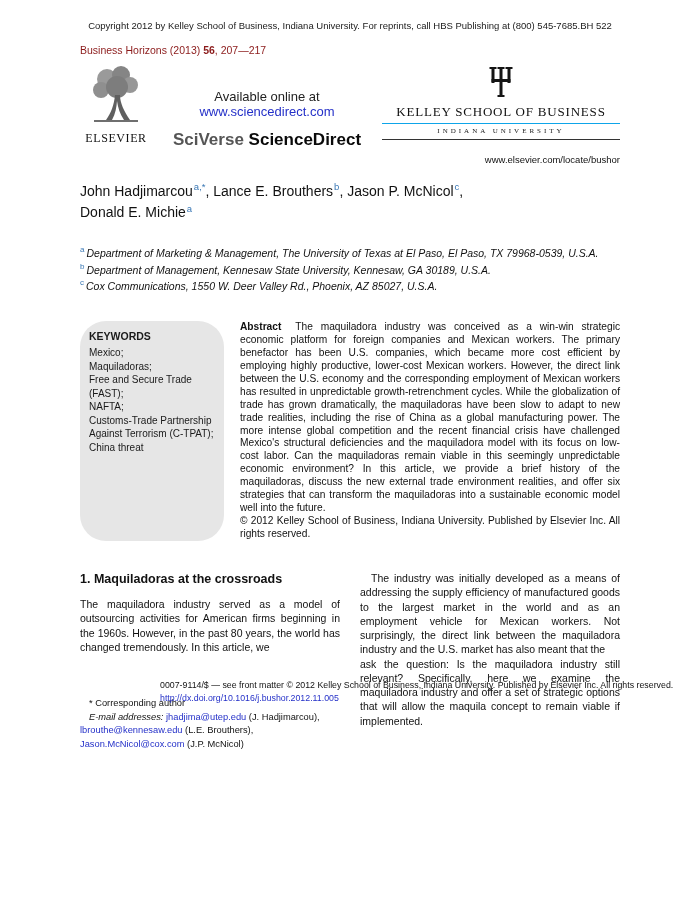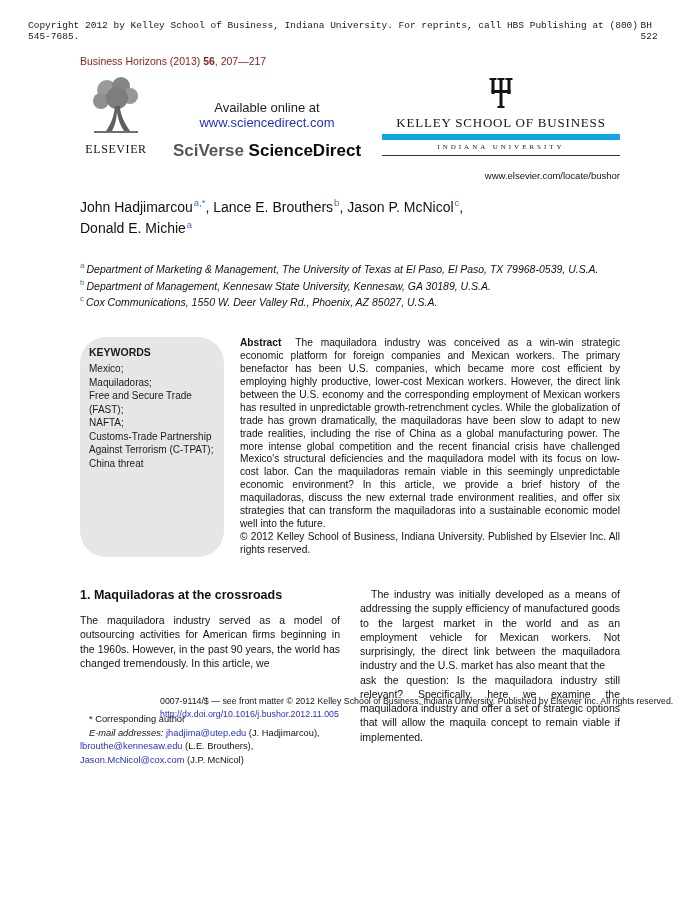--- a/index.html
+++ b/index.html
@@ -1,38 +1,38 @@
 <!DOCTYPE html>
 <html><head>
 <meta charset="utf-8">
 <style>
   html,body { margin:0; padding:0; background:#ffffff; }
   .page {
     width:700px; height:906px; position:relative; background:#ffffff;
     font-family:"Liberation Sans", sans-serif; color:#1a1a1a;
     box-sizing:border-box; padding:20px 28px 0; overflow:hidden;
   }
-  .topline { display:flex; justify-content:center; font-size:9.5px; color:#1a1a1a;font-family:Liberation Mono, monospace; }
+  .topline { display:flex; justify-content:center; font-size:9.5px; color:#1a1a1a; }
   .content { margin:0 52px; position:relative; }
   .cite { margin-top:13px; font-size:10.5px; color:#8b1a1a; }
   .cite .vol { font-weight:bold; }
 
   .header-row { display:flex; margin-top:9px; align-items:flex-start; }
   .elsevier-block { width:72px; text-align:center; }
   .elsevier-label { font-family:"Liberation Serif", serif; font-size:12px; letter-spacing:0.6px; margin-top:2px; color:#111; }
   .center-block { flex:1; text-align:center; padding-top:24px; }
   .avail { font-size:13px; color:#222; }
   .link { color:#2430c8; text-decoration:none; }
   .sciverse-line { margin-top:11px; font-size:17px; font-weight:bold; }
   .sciverse { color:#555; }
   .sciencedirect { color:#0a0a0a; }
   .right-block { width:238px; }
   .kelley-logo { text-align:center; }
   .trident { display:block; margin:0 auto 5px; }
-  .kelley-name { font-family:"Liberation Serif", serif; font-size:13px; letter-spacing:0.8px; white-space:nowrap; color:#111; padding-bottom:3px; border-bottom:6px solid #0ea5e9; }
+  .kelley-name { font-family:"Liberation Serif", serif; font-size:13px; letter-spacing:0.8px; white-space:nowrap; color:#111; padding-bottom:3px; border-bottom:1px solid #0ea5e9; }
   .indiana { font-family:"Liberation Serif", serif; font-size:7px; letter-spacing:3px; color:#222; padding:3px 0 4px; border-bottom:1px solid #333; }
   .locate { text-align:right; font-size:9.5px; margin-top:14px; color:#111; }
 
   .title { margin-top:42px; font-size:22px; line-height:1.25; color:#111; }
   .title sup { font-size:13px; }
 
   .authors { margin-top:15px; font-size:14px; line-height:1.5; color:#111; }
   .authors sup { color:#3a78b5; font-size:9.5px; margin-left:1px; }
 
   .affils { margin-top:21px; font-size:10.5px; font-style:italic; line-height:1.4; color:#111; }
@@ -154,21 +154,21 @@
         <span class="label">Abstract</span><span>The maquiladora industry was conceived as a win-win strategic economic platform for foreign companies and Mexican workers. The primary benefactor has been U.S. companies, which became more cost efficient by employing highly productive, lower-cost Mexican workers. However, the direct link between the U.S. economy and the corresponding employment of Mexican workers has resulted in unpredictable growth-retrenchment cycles. While the globalization of trade has grown dramatically, the maquiladoras have been slow to adapt to new trade realities, including the rise of China as a global manufacturing power. The more intense global competition and the recent financial crisis have challenged Mexico's structural deficiencies and the maquiladora model with its focus on low-cost labor. Can the maquiladoras remain viable in this seemingly unpredictable economic environment? In this article, we provide a brief history of the maquiladoras, discuss the new external trade environment realities, and offer six strategies that can transform the maquiladoras into a sustainable economic model well into the future.</span>
         <span class="abstract-copyright">© 2012 Kelley School of Business, Indiana University. Published by Elsevier Inc. All rights reserved.</span>
       </div>
 
     </div>
 
     <div class="body-row">
 
       <div class="col col-left">
         <div class="h2">1. Maquiladoras at the crossroads</div>
-        <p class="para">The maquiladora industry served as a model of outsourcing activities for American firms beginning in the 1960s. However, in the past 90 years, the world has changed tremendously. In this article, we</p>
+        <p class="para">The maquiladora industry served as a model of outsourcing activities for American firms beginning in the 1960s. However, in the past 80 years, the world has changed tremendously. In this article, we</p>
         <div class="footnote">
           <div class="fn-indent">* Corresponding author</div>
           <div class="fn-indent">
             <span class="fn-label">E-mail addresses: </span><a class="email">jhadjima@utep.edu</a><span> (J. Hadjimarcou),</span>
           </div>
           <div>
             <a class="email">lbrouthe@kennesaw.edu</a><span> (L.E. Brouthers),</span>
           </div>
           <div>
             <a class="email">Jason.McNicol@cox.com</a><span> (J.P. McNicol)</span>

